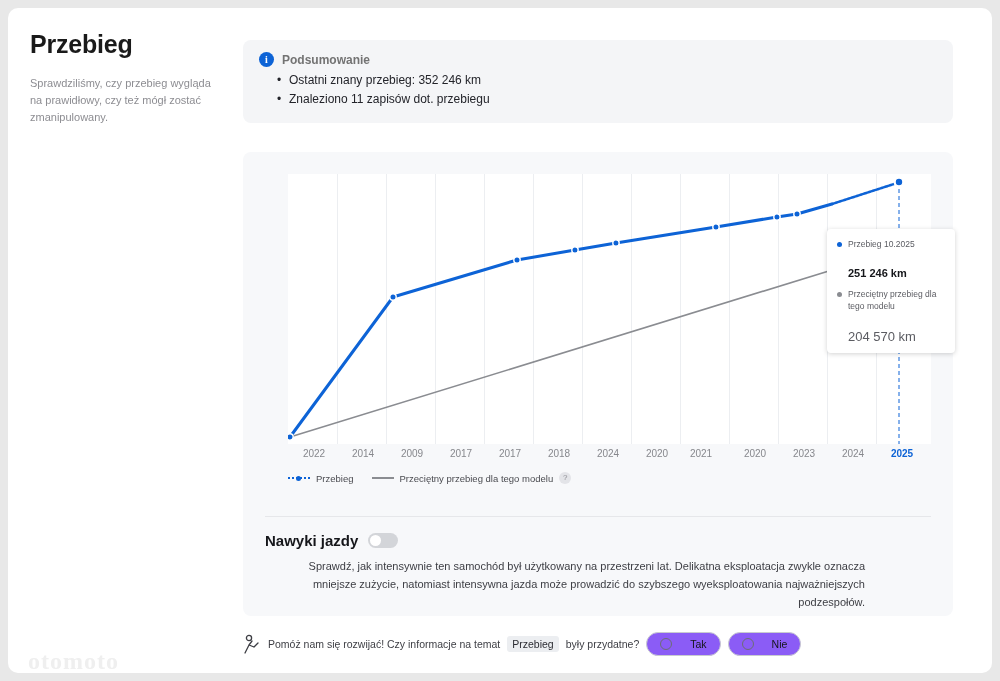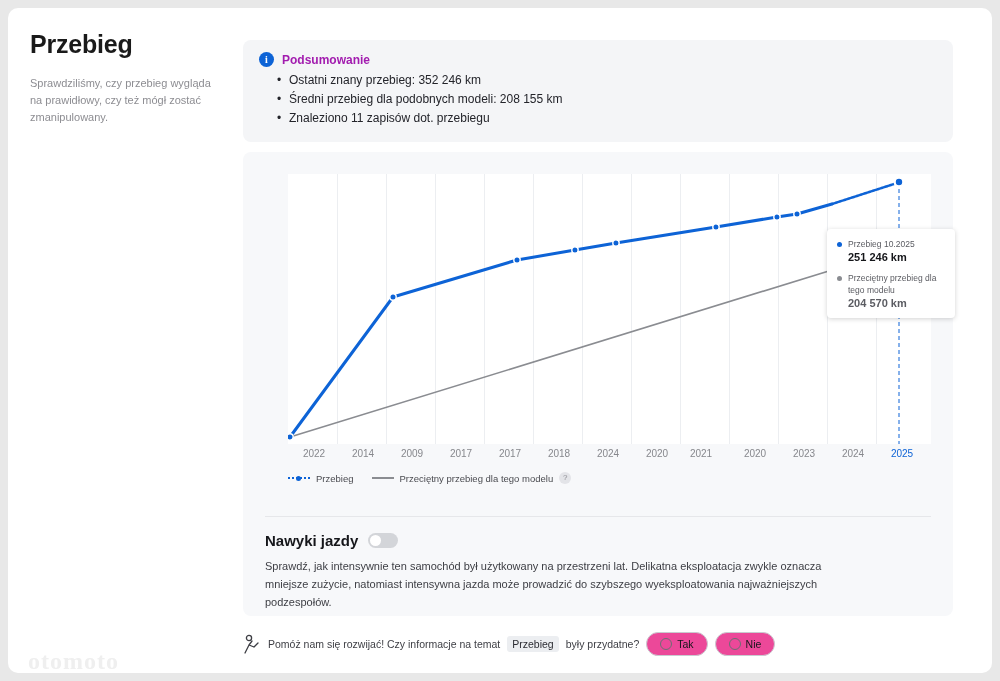--- a/index.html
+++ b/index.html
@@ -70,21 +70,21 @@
     font-size: 10px;
     font-weight: bold;
     line-height: 15px;
     text-align: center;
     font-family: "Liberation Serif", serif;
     flex: none;
   }
   .summary-title {
     font-size: 12px;
     font-weight: bold;
-    color: #a21caf;
+    color: #737373;
   }
   .summary-list {
     margin: 4px 0 0 0;
     padding-left: 30px;
     list-style: none;
   }
   .summary-list li {
     font-size: 12px;
     color: #23242a;
     line-height: 19px;
@@ -140,21 +140,21 @@
   .xtick {
     position: absolute;
     top: 4px;
     font-size: 10px;
     color: #86878c;
     transform: translateX(-50%);
     white-space: nowrap;
   }
   .xtick.current {
     color: #0d63d6;
-    font-weight: normal;
+    font-weight: bold;
   }
   svg.series {
     position: absolute;
     left: 23px;
     top: 0;
   }
 
   
   .tooltip {
     position: absolute;
@@ -168,22 +168,22 @@
     box-sizing: border-box;
   }
   .tt-row { display: flex; gap: 6px; }
   .tt-dot {
     width: 5px; height: 5px; border-radius: 50%;
     margin-top: 4px; flex: none;
   }
   .tt-dot.blue { background: #0d63d6; }
   .tt-dot.grey { background: #8a8c91; }
   .tt-label { font-size: 8.5px; color: #5b5c62; line-height: 12px; }
-  .tt-value { font-size: 11px; font-weight: bold; color: #15161a; margin-top: 1px; }
-  .tt-value.sm { font-size: 11px; font-weight: bold; color: #5b5c62; }
+  .tt-value { font-size: 11px; font-weight: bold; color: #15161a; margin-top: 17px; }
+  .tt-value.sm { font-size: 13px; font-weight: normal; color: #5b5c62; }
   .tt-sep { height: 9px; }
 
   
   .legend {
     position: absolute;
     left: 23px;
     top: 298px;
     display: flex;
     align-items: center;
     gap: 18px;
@@ -211,20 +211,21 @@
     height: 1px;
     background: #e6e7ea;
   }
 
   
   .habits {
     position: absolute;
     left: 22px;
     top: 358px;
     width: 666px;
+    text-align: right;
   }
   .habits-head { display: flex; align-items: center; gap: 10px; }
   .habits-title { font-size: 15px; font-weight: bold; color: #15161a; }
   .toggle {
     width: 30px; height: 15px; border-radius: 8px;
     background: #d3d5d9; position: relative;
   }
   .toggle .knob {
     position: absolute; left: 2px; top: 2px;
     width: 11px; height: 11px; border-radius: 50%; background: #fff;
@@ -252,24 +253,24 @@
   .foot-chip {
     font-size: 10.5px;
     color: #2c2d33;
     background: #eceef1;
     border-radius: 3px;
     padding: 2px 5px;
   }
   .foot-btn {
     display: inline-flex;
     align-items: center;
-    gap: 5px;
+    gap: 18px;
     border: 1px solid #c9cbd0;
     border-radius: 14px;
-    background: #ec4899;
+    background: #8b5cf6;
     font-size: 10.5px;
     color: #15161a;
     padding: 5px 13px;
     cursor: pointer;
   }
   .foot-btn .emo {
     width: 10px; height: 10px; border-radius: 50%;
     border: 1px solid #6d6e74;
     display: inline-block;
   }
@@ -294,21 +295,20 @@
     <div class="page-subtitle">Sprawdziliśmy, czy przebieg wygląda na prawidłowy, czy też mógł zostać zmanipulowany.</div>
   </div>
 
   <div class="summary-box">
     <div class="summary-head">
       <div class="info-icon">i</div>
       <div class="summary-title">Podsumowanie</div>
     </div>
     <ul class="summary-list">
       <li>Ostatni znany przebieg: 352 246 km</li>
-      <li>Średni przebieg dla podobnych modeli: 208 155 km</li>
       <li>Znaleziono 11 zapisów dot. przebiegu</li>
     </ul>
   </div>
 
   <div class="chart-card">
     <div class="chart-area">
 
       <div class="plot">
         <div class="vgrid" style="left:49px"></div>
         <div class="vgrid" style="left:98px"></div>

